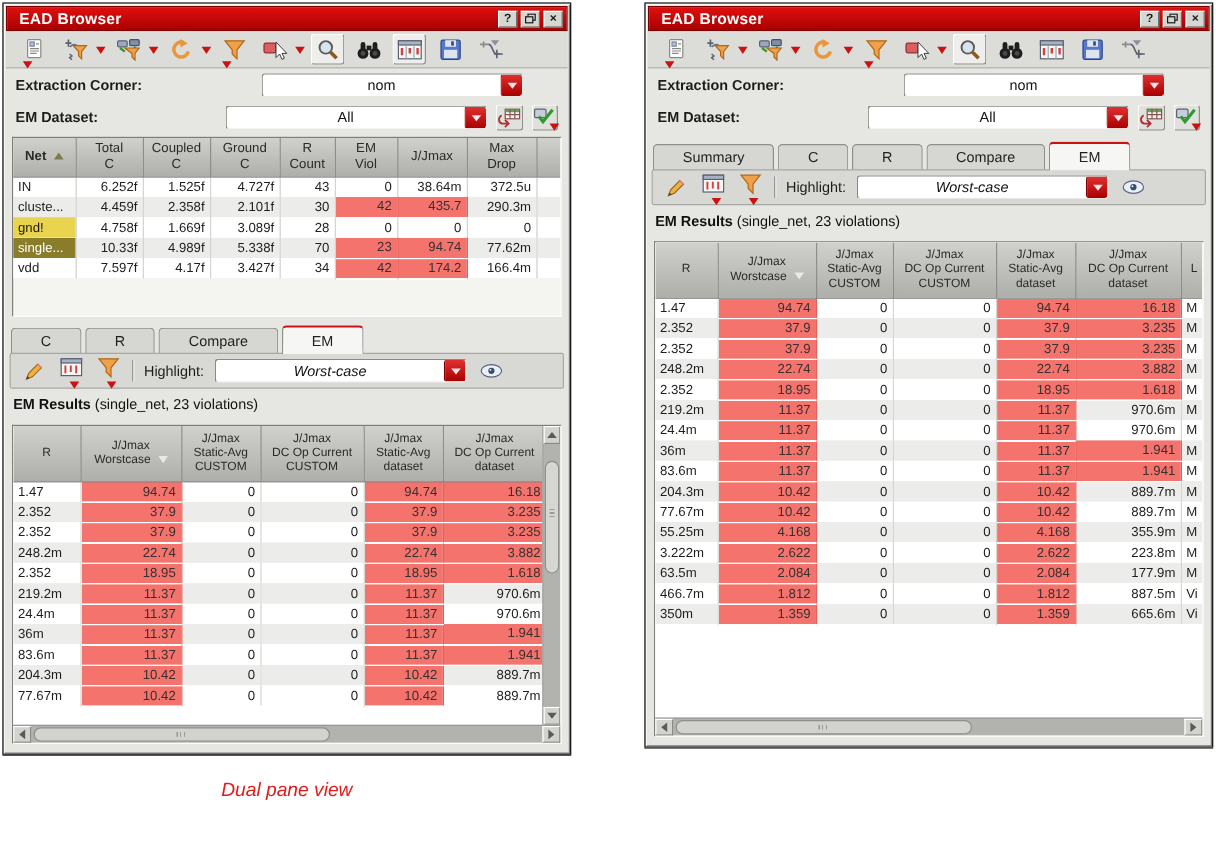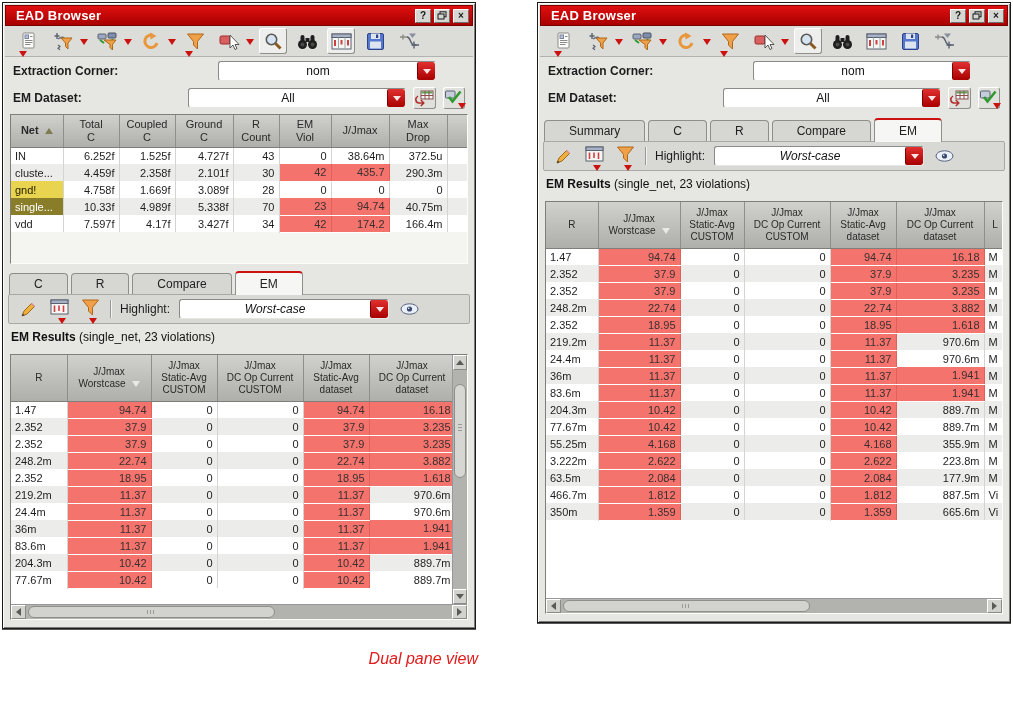--- a/index.html
+++ b/index.html
@@ -92,21 +92,21 @@
   .hscroll{flex:0 0 15px;background:#b2b2ae;border-top:1px solid #98989a;display:flex;}
   .htrack{flex:1;position:relative;}
   .hthumb{position:absolute;top:1px;bottom:1px;left:2px;width:58%;background:#d2d2ce;border:1px solid #8e8e8a;border-radius:7px;}
   .hthumb::after{content:"";position:absolute;top:3px;bottom:3px;left:48%;width:8px;
     background:repeating-linear-gradient(90deg,#9a9a96 0 1px,transparent 1px 3px);}
   .tri-up{width:0;height:0;border-left:4px solid transparent;border-right:4px solid transparent;border-bottom:5px solid #5a5a56;}
   .tri-dn{width:0;height:0;border-left:4px solid transparent;border-right:4px solid transparent;border-top:5px solid #5a5a56;}
   .tri-lf{width:0;height:0;border-top:4px solid transparent;border-bottom:4px solid transparent;border-right:5px solid #5a5a56;}
   .tri-rt{width:0;height:0;border-top:4px solid transparent;border-bottom:4px solid transparent;border-left:5px solid #5a5a56;}
 
-  .caption{position:absolute;text-align:right;font-size:16px;font-style:italic;color:#e21b1b;}
+  .caption{position:absolute;text-align:center;font-size:16px;font-style:italic;color:#e21b1b;}
 </style>
 </head>
 <body>
 
 <div class="canvas">
 
   <div class="window" style="left:2px;top:2px;width:474px;height:627px;">
     <div class="titlebar">
       <span class="title">EAD Browser</span>
       <button class="tb-btn">?</button>
@@ -319,21 +319,21 @@
               <td class="fill"></td>
             </tr>
             <tr>
               <td class="olive">single...</td>
               <td>10.33f</td>
               <td>4.989f</td>
               <td>5.338f</td>
               <td>70</td>
               <td class="red">23</td>
               <td class="red">94.74</td>
-              <td>40.75m</td>
+              <td>77.62m</td>
               <td class="fill"></td>
             </tr>
             <tr>
               <td>vdd</td>
               <td>7.597f</td>
               <td>4.17f</td>
               <td>3.427f</td>
               <td>34</td>
               <td class="red">42</td>
               <td class="red">174.2</td>

